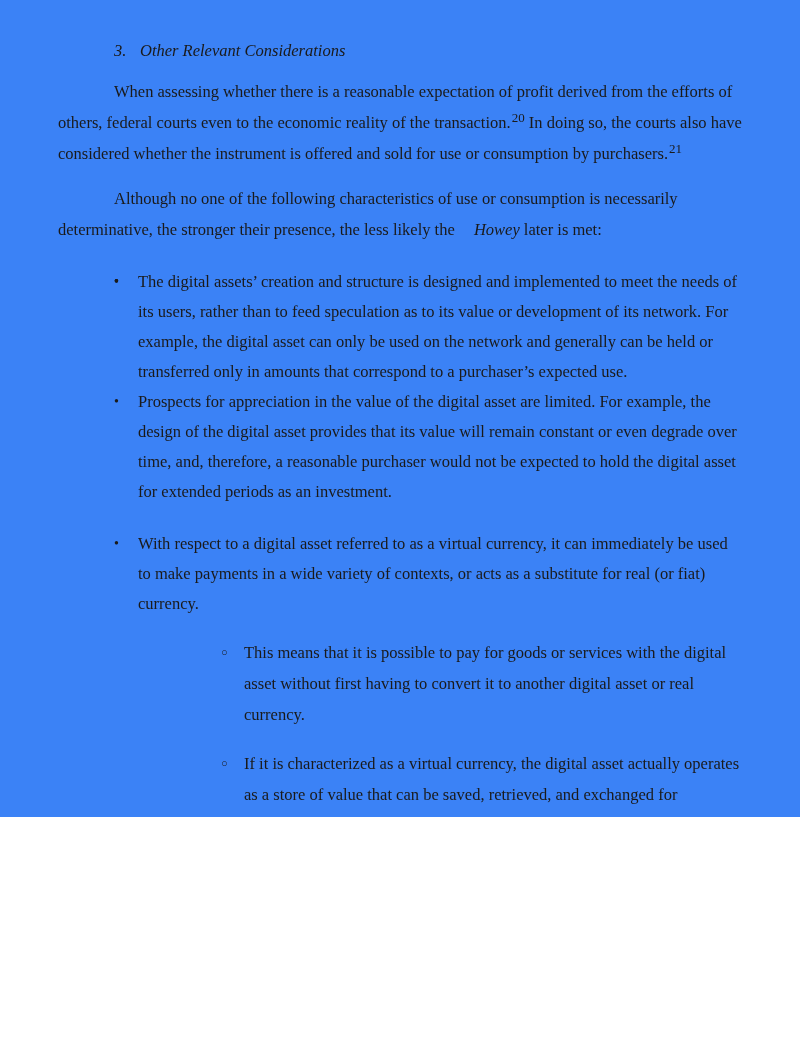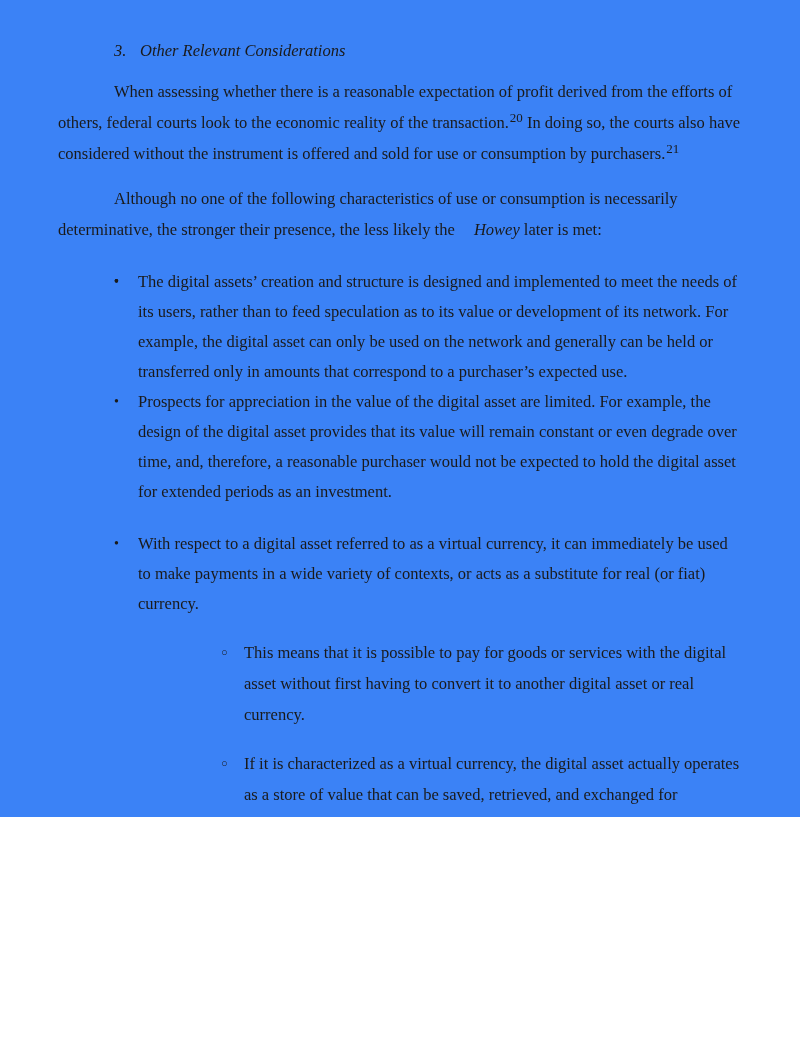--- a/index.html
+++ b/index.html
@@ -124,21 +124,21 @@
 <body>
 
 <div id="page">
 
   <div class="doc-body">
 
     <div class="section-heading">
       <span class="num">3.</span><span>Other Relevant Considerations</span>
     </div>
 
-    <p class="body-para"><span>When assessing whether there is a reasonable expectation of profit derived from the efforts of others, federal courts look to the economic reality of the transaction.</span><sup class="fn">20</sup><span>  In doing so, the courts also have considered without the instrument is offered and sold for use or consumption by purchasers.</span><sup class="fn">21</sup></p>
+    <p class="body-para"><span>When assessing whether there is a reasonable expectation of profit derived from the efforts of others, federal courts even to the economic reality of the transaction.</span><sup class="fn">20</sup><span>  In doing so, the courts also have considered whether the instrument is offered and sold for use or consumption by purchasers.</span><sup class="fn">21</sup></p>
 
     <p class="body-para" style="margin-top:14px;"><span>Although no one of the following characteristics of use or consumption is necessarily determinative, the stronger their presence, the less likely the </span><span class="ital">Howey</span><span> later is met:</span></p>
 
     <ul class="bullets" style="margin-top:14px;">
       <li class="bullet gap-lg">
         <span class="marker">•</span>
       </li>
       <li class="bullet gap-xl">
         <span class="marker">•</span>
       </li>

